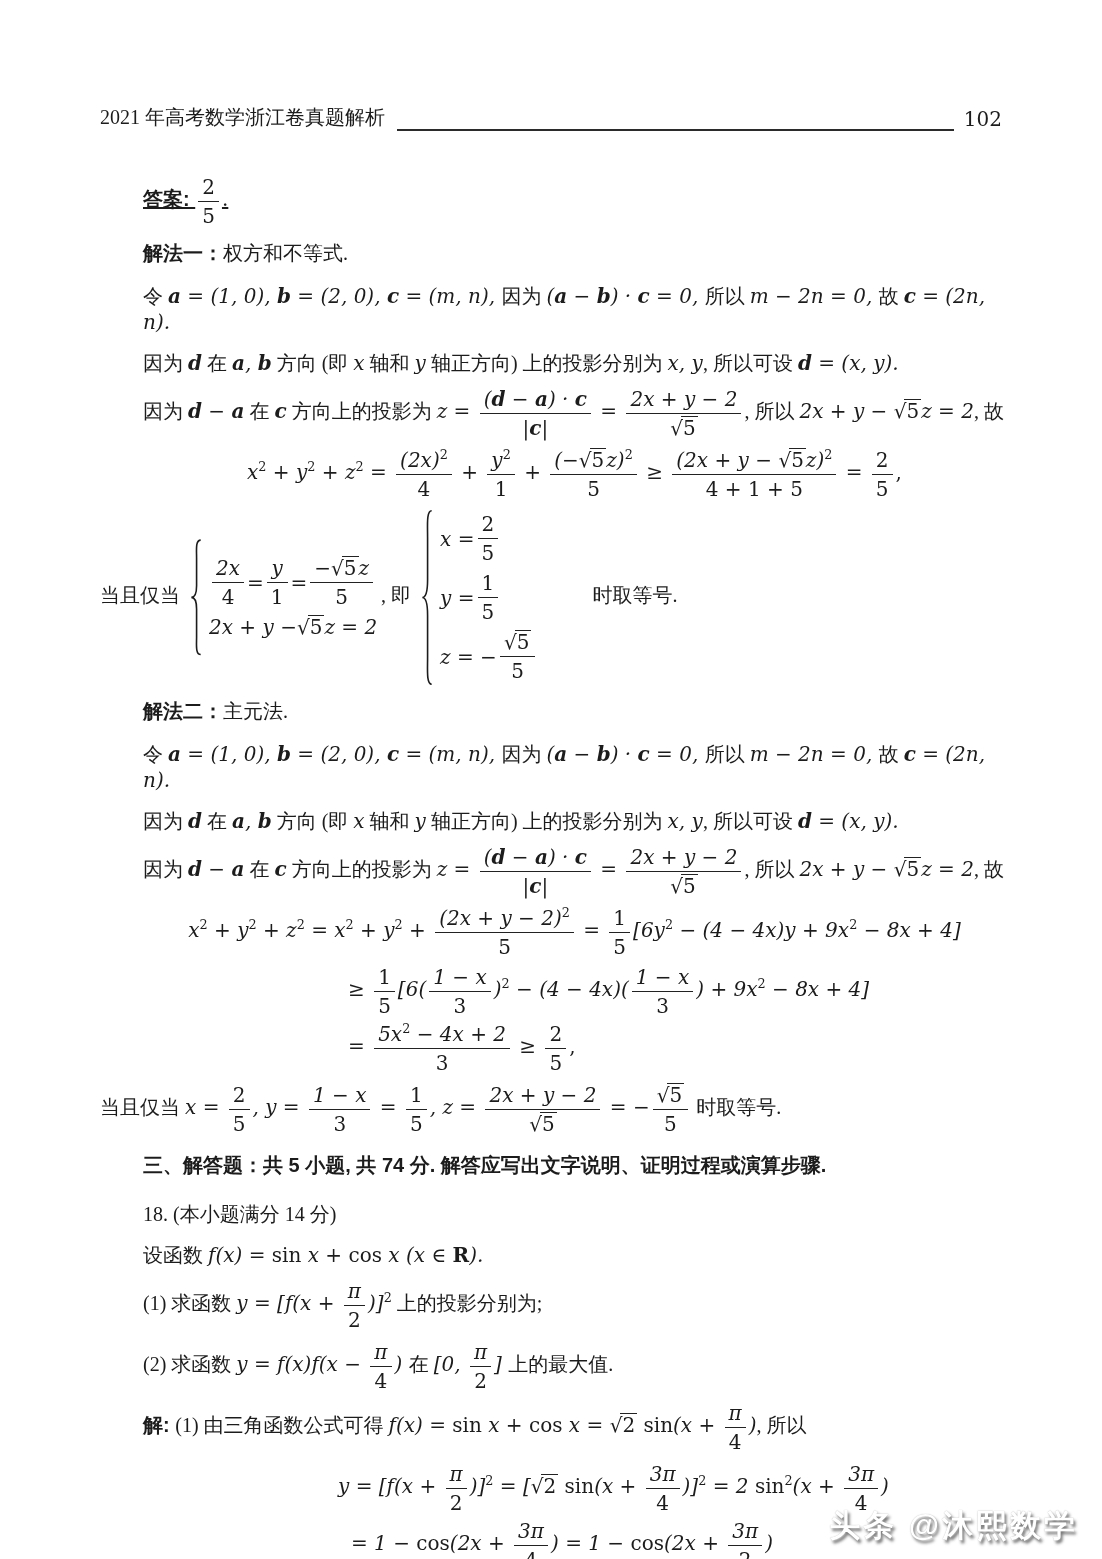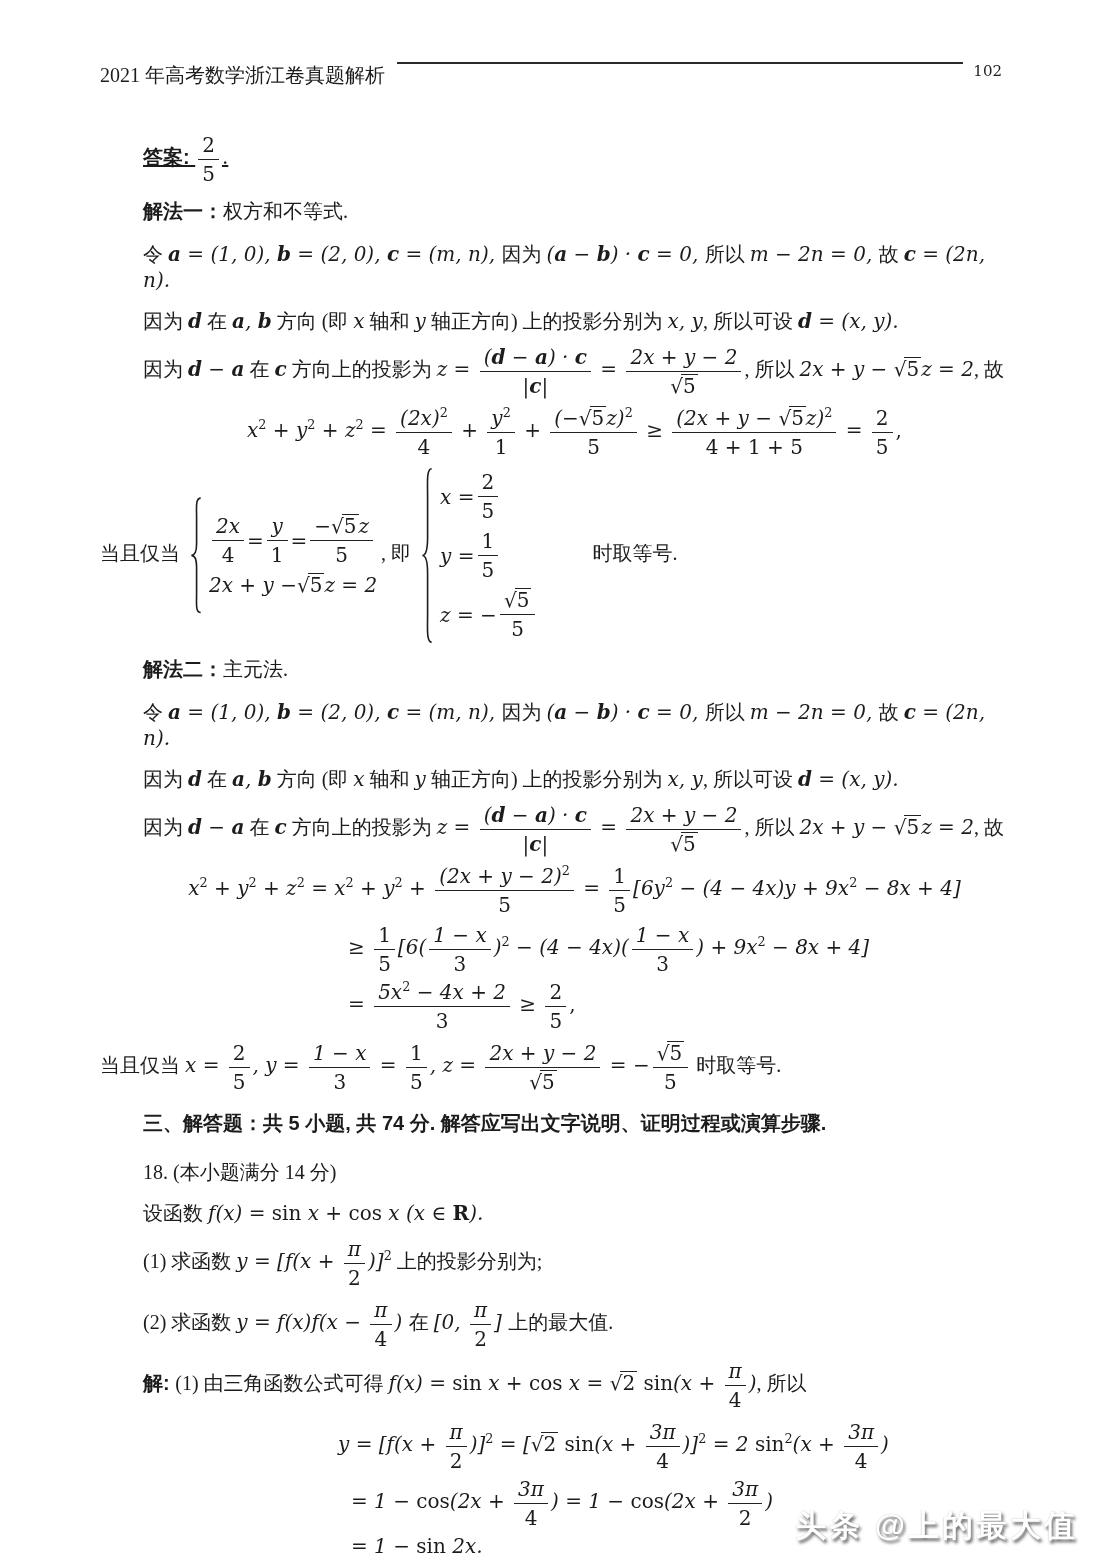--- a/index.html
+++ b/index.html
@@ -1,21 +1,21 @@
 <!DOCTYPE html>
 <html><head>
 <meta charset="utf-8">
 <style>
   html,body{margin:0;padding:0;background:#fff;}
   .page{position:relative;width:1102px;height:1559px;background:#ffffff;overflow:hidden;
         color:#1c1c1c;font-family:"Liberation Serif","DejaVu Serif",serif;}
-  .header{display:flex;align-items:flex-start;margin:0 100px;padding-top:62px;}
+  .header{display:flex;align-items:flex-end;margin:0 100px;padding-top:104px;}
   .htitle{font-size:20px;white-space:nowrap;}
   .rule{flex:1;height:0;border-top:2.5px solid #2b2b2b;margin:0 10px 0 12px;}
-  .hpage{font-size:15px;font-family:"DejaVu Serif",serif;}
+  .hpage{font-size:20px;font-family:"DejaVu Serif",serif;}
   #doc-main{padding:32px 96px 0 143px;font-size:20px;}
   .pline{margin-top:10px;}
   .dline{margin-top:6px;}
   .center{text-align:center;}
   .outdent{margin-left:-43px;}
   .t{font-family:"Liberation Serif","DejaVu Serif",serif;}
   .mh{font-family:"Liberation Sans","DejaVu Sans",sans-serif;font-weight:700;}
   .mi{font-family:"DejaVu Serif",serif;font-style:italic;}
   .mu{font-family:"DejaVu Serif",serif;font-style:normal;}
   .mb{font-family:"DejaVu Serif",serif;font-style:italic;font-weight:700;}
@@ -119,14 +119,14 @@
       <div class="pline" style="margin-top: 16px;"><span class="mh">三、解答题：共 5 小题, 共 74 分. 解答应写出文字说明、证明过程或演算步骤.</span></div>
       <div class="pline" style="margin-top: 22px;"><span class="t">18. (本小题满分 14 分)</span></div>
       <div class="pline" style="margin-top: 14px;"><span class="t">设函数 </span><span class="mi">f(x) = </span><span class="mu">sin </span><span class="mi">x + </span><span class="mu">cos </span><span class="mi">x (</span><span class="mi">x ∈ </span><span class="mbu">R</span><span class="mi">).</span></div>
       <div class="pline" style="margin-top: 10px;"><span class="t">(1) 求函数 </span><span class="mi">y = [f(x + </span><span class="frac"><span class="num"><span class="mi">π</span></span><span class="den"><span class="mu">2</span></span></span><span class="mi">)]</span><sup class="msup">2</sup><span class="t"> 上的投影分别为;</span></div>
       <div class="pline" style="margin-top: 8px;"><span class="t">(2) 求函数 </span><span class="mi">y = f(x)f(x − </span><span class="frac"><span class="num"><span class="mi">π</span></span><span class="den"><span class="mu">4</span></span></span><span class="mi">) </span><span class="t">在 </span><span class="mi">[0, </span><span class="frac"><span class="num"><span class="mi">π</span></span><span class="den"><span class="mu">2</span></span></span><span class="mi">] </span><span class="t">上的最大值.</span></div>
       <div class="pline" style="margin-top: 8px;"><span class="mh">解: </span><span class="t">(1) 由三角函数公式可得 </span><span class="mi">f(x) = </span><span class="mu">sin </span><span class="mi">x + </span><span class="mu">cos </span><span class="mi">x = </span><span class="sq"><span class="rad">√</span><span class="bar"><span class="mu">2</span></span></span><span class="mu"> sin</span><span class="mi">(x + </span><span class="frac"><span class="num"><span class="mi">π</span></span><span class="den"><span class="mu">4</span></span></span><span class="mi">)</span><span class="t">, 所以</span></div>
       <div class="dline" style="margin-left: 195px; margin-top: 8px;"><span class="mi">y = [f(x + </span><span class="frac"><span class="num"><span class="mi">π</span></span><span class="den"><span class="mu">2</span></span></span><span class="mi">)]</span><sup class="msup">2</sup><span class="mi"> = [</span><span class="sq"><span class="rad">√</span><span class="bar"><span class="mu">2</span></span></span><span class="mu"> sin</span><span class="mi">(x + </span><span class="frac"><span class="num"><span class="mi">3π</span></span><span class="den"><span class="mu">4</span></span></span><span class="mi">)]</span><sup class="msup">2</sup><span class="mi"> = 2 </span><span class="mu">sin</span><sup class="msup">2</sup><span class="mi">(x + </span><span class="frac"><span class="num"><span class="mi">3π</span></span><span class="den"><span class="mu">4</span></span></span><span class="mi">)</span></div>
       <div class="dline" style="margin-left: 208px; margin-top: 4px;"><span class="mi">= 1 − </span><span class="mu">cos</span><span class="mi">(2x + </span><span class="frac"><span class="num"><span class="mi">3π</span></span><span class="den"><span class="mu">4</span></span></span><span class="mi">) = 1 − </span><span class="mu">cos</span><span class="mi">(2x + </span><span class="frac"><span class="num"><span class="mi">3π</span></span><span class="den"><span class="mu">2</span></span></span><span class="mi">)</span></div>
       <div class="dline" style="margin-left: 208px; margin-top: 4px;"><span class="mi">= 1 − </span><span class="mu">sin</span><span class="mi"> 2x.</span></div>
     </main>
-  <div class="watermark">头条 @上的最大值</div>
+  <div class="watermark">头条 @沐熙数学</div>
 </div>
 
 </body></html>

